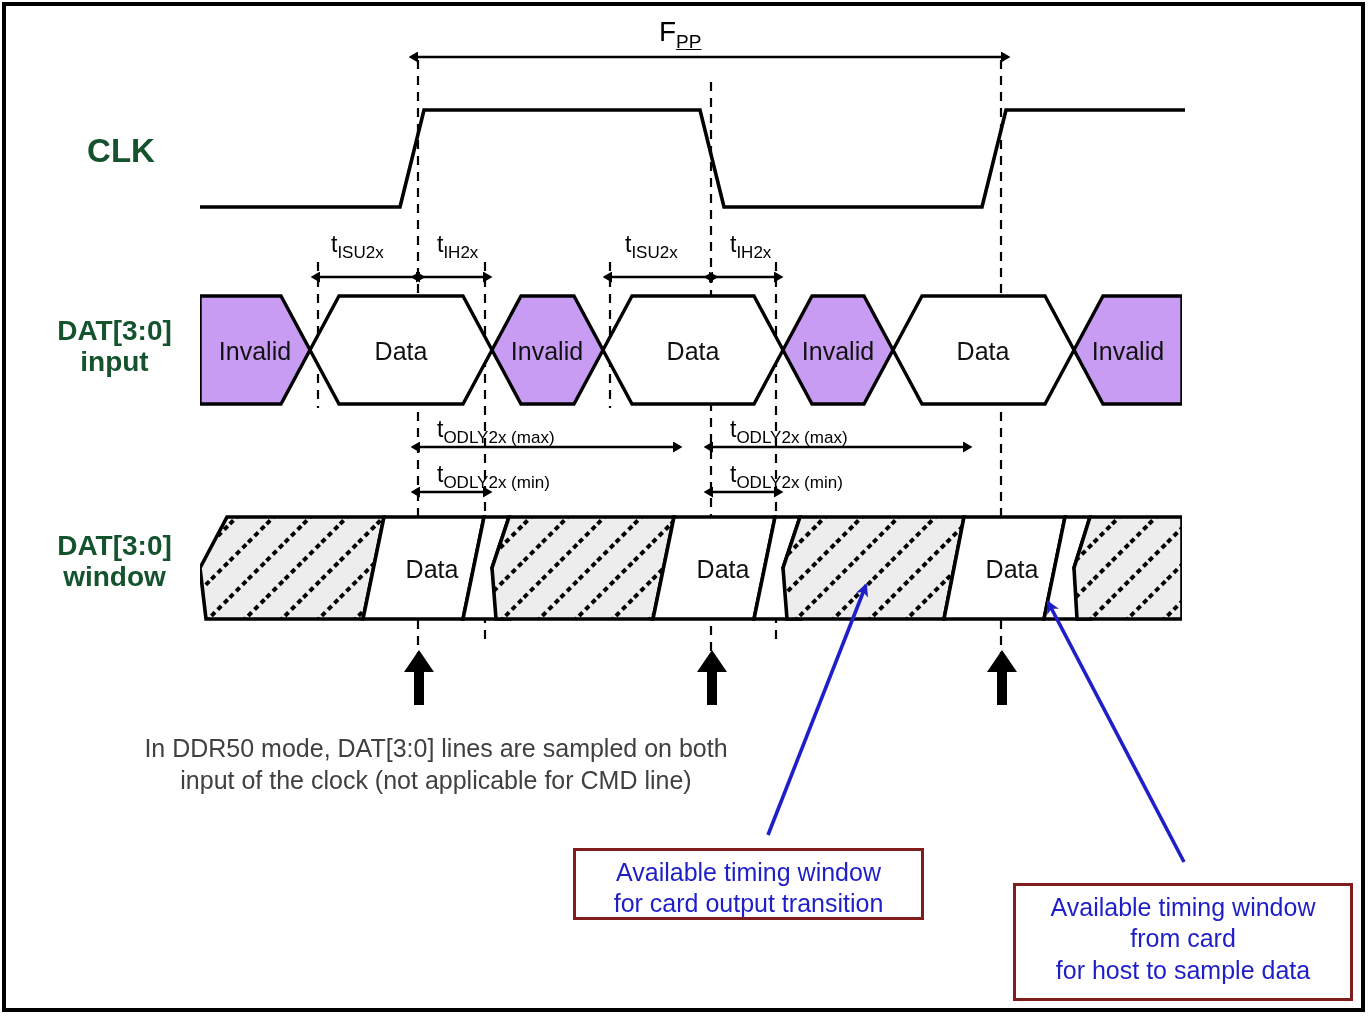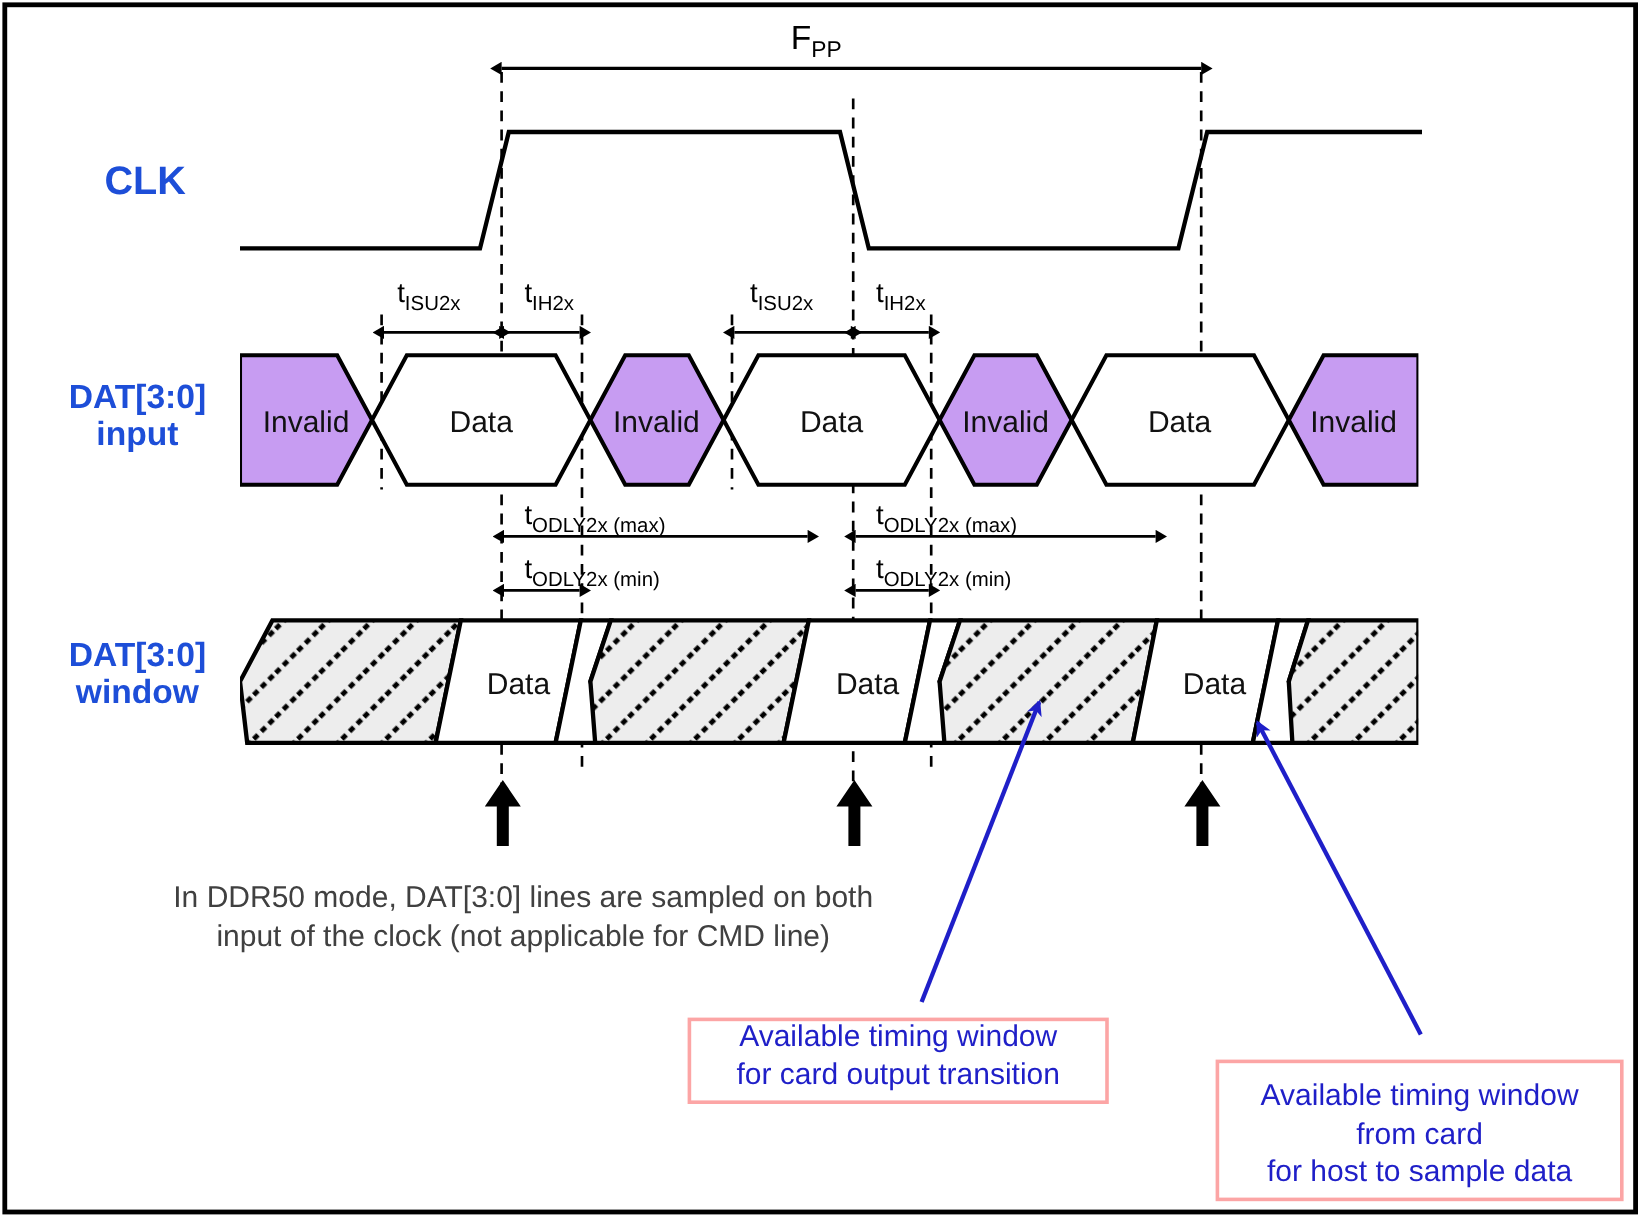--- a/index.html
+++ b/index.html
@@ -2,28 +2,28 @@
 <html><head>
 <meta charset="utf-8">
 <title>DDR50 Timing Diagram</title>
 <style>
   html,body{margin:0;padding:0;background:#ffffff;}
   body{font-family:"Liberation Sans", sans-serif;}
   #root{position:relative;width:1371px;height:1018px;background:#ffffff;overflow:hidden;}
   #frame{position:absolute;left:2px;top:2px;width:1363px;height:1010px;
          border:4px solid #000;box-sizing:border-box;background:#fff;}
   svg.layer{position:absolute;left:0;top:0;width:1371px;height:1018px;}
-  .rowlabel{position:absolute;font-weight:bold;color:#1d4ed8;text-align:center;line-height:1.12;}
+  .rowlabel{position:absolute;font-weight:bold;color:#14532d;text-align:center;line-height:1.12;}
   .cellText{font-family:"Liberation Sans", sans-serif;font-size:25px;fill:#111;}
   .tlabel{font-family:"Liberation Sans", sans-serif;font-size:23px;fill:#000;}
   .tsub{font-family:"Liberation Sans", sans-serif;font-size:17px;fill:#000;}
   .caption{position:absolute;text-align:center;color:#404040;font-size:25px;line-height:1.28;}
-  .callout{position:absolute;border:3px solid #fca5a5;background:#fff;color:#1f1fc8;
+  .callout{position:absolute;border:3px solid #7f1d1d;background:#fff;color:#1f1fc8;
            text-align:center;font-size:25px;line-height:1.25;box-sizing:border-box;
-           display:flex;align-items:flex-end;justify-content:center;padding:6px 10px;}
+           display:flex;align-items:flex-start;justify-content:center;padding:6px 10px;}
 </style>
 </head>
 <body>
 
 <div id="root">
   <div id="frame"></div>
 
   <div class="rowlabel" style="left:36px;top:133px;width:170px;font-size:33px;">
     <span>CLK</span>
   </div>
@@ -151,21 +151,21 @@
       <path d="M997,705 L997,672 L987,672 L1002,650 L1017,672 L1007,672 L1007,705 Z"></path>
     </g>
 
     <g>
       <line x1="768" y1="835" x2="866" y2="585" stroke="#1f1fc8" stroke-width="3.6" marker-end="url(#arrBlue)"></line>
       <line x1="1184" y1="862" x2="1048" y2="602" stroke="#1f1fc8" stroke-width="3.6" marker-end="url(#arrBlue)"></line>
     </g>
   </svg>
 
   <div style="position:absolute;left:659px;top:16px;font-size:28px;color:#000;">
-    <span>F</span><sub style="font-size:19px;">PP</sub>
+    <span>F</span><sub style="font-size:19px;text-decoration:underline;">PP</sub>
   </div>
 
   <div class="caption" style="left:78px;top:732px;width:716px;">
     <div>In DDR50 mode, DAT[3:0] lines are sampled on both</div>
     <div>input of the clock (not applicable for CMD line)</div>
   </div>
 
   <div class="callout" style="left:573px;top:848px;width:351px;height:72px;">
     <div>
       <div>Available timing window</div>

